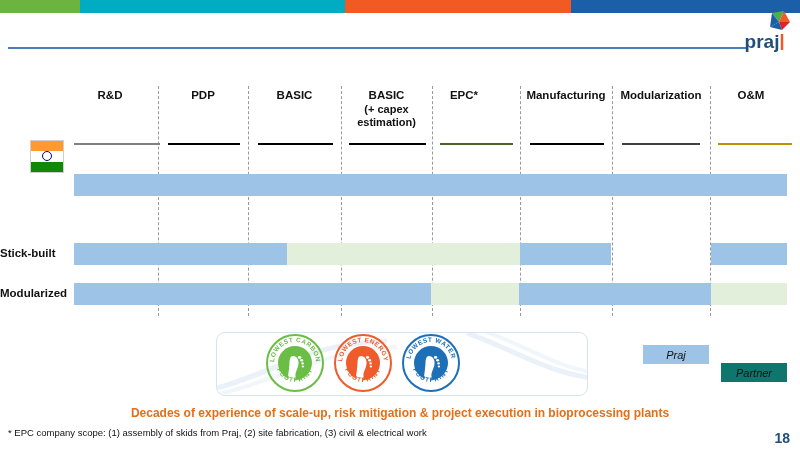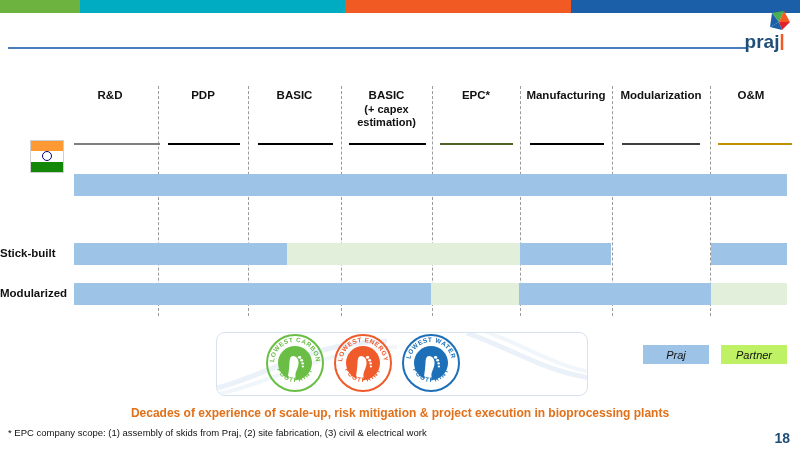--- a/index.html
+++ b/index.html
@@ -160,21 +160,21 @@
       <div class="col-head" style="left: 248px; width: 93px;">
         <div>BASIC</div>
       </div>
       <div class="col-rule" style="left: 258px; width: 75px; background: rgb(0, 0, 0);"></div>
       <div class="col-head" style="left: 341px; width: 91px;">
         <div>BASIC</div>
         <div class="sub">(+ capex</div>
         <div class="sub">estimation)</div>
       </div>
       <div class="col-rule" style="left: 349px; width: 77px; background: rgb(0, 0, 0);"></div>
-      <div class="col-head" style="left: 432px; width: 88px;">
+      <div class="col-head" style="left: 420px; width: 88px;">
         <div>EPC*</div>
       </div>
       <div class="col-rule" style="left: 440px; width: 73px; background: rgb(78, 97, 40);"></div>
       <div class="col-head" style="left: 520px; width: 92px;">
         <div>Manufacturing</div>
       </div>
       <div class="col-rule" style="left: 530px; width: 74px; background: rgb(0, 0, 0);"></div>
       <div class="col-head" style="left: 612px; width: 98px; text-align: center;">
         <div>Modularization</div>
       </div>
@@ -271,20 +271,20 @@
             <ellipse cx="36.9" cy="32.6" rx="1.2" ry="1.02"></ellipse>
           </g>
           <text font-family="'Liberation Sans',sans-serif" font-size="6.4" font-weight="bold" fill="#1D70B8" letter-spacing="0.5"><textPath href="#arcT-lowest-water-footprint-badge" startOffset="50%" text-anchor="middle">LOWEST WATER</textPath></text>
           <text font-family="'Liberation Sans',sans-serif" font-size="6.2" font-weight="bold" fill="#1D70B8" letter-spacing="1.2"><textPath href="#arcB-lowest-water-footprint-badge" startOffset="50%" text-anchor="middle">FOOTPRINT</textPath></text>
         </svg>
       </div>
     </div>
 
   <div class="legend" id="legend">
       <div class="lg-praj" style="background: rgb(157, 195, 230);">Praj</div>
-      <div class="lg-partner" style="background: #bef264;">Partner</div>
+      <div class="lg-partner" style="background: #0f766e; margin-top: 18px;">Partner</div>
     </div>
 
   <div class="tagline">Decades of experience of scale-up, risk mitigation &amp; project execution in bioprocessing plants</div>
   <div class="footnote">* EPC company scope: (1) assembly of skids from Praj, (2) site fabrication, (3) civil &amp; electrical work</div>
   <div class="pageno">18</div>
 
 </div>
 
 </body></html>

